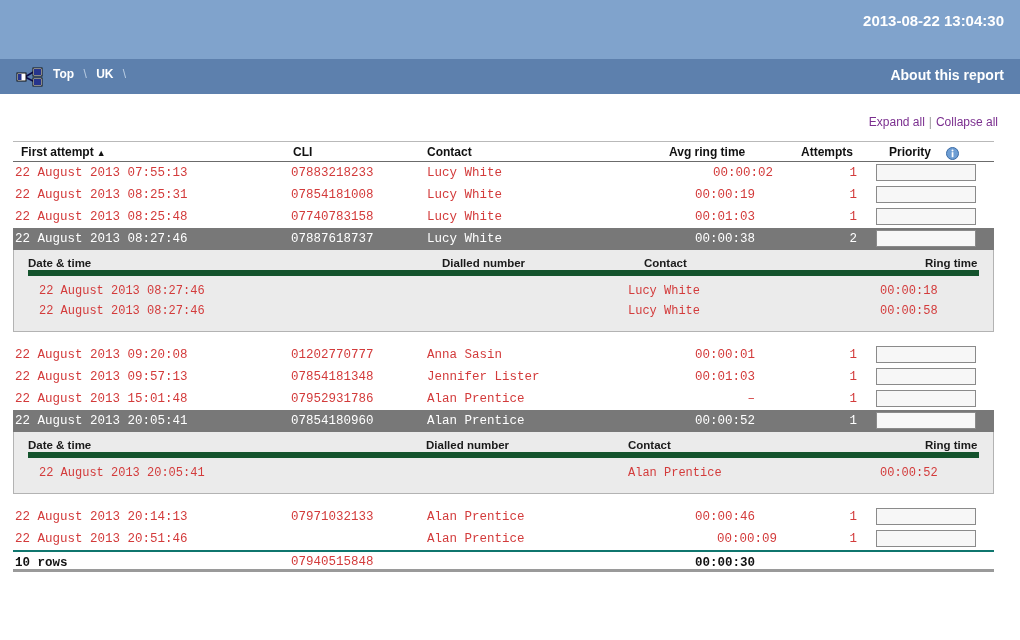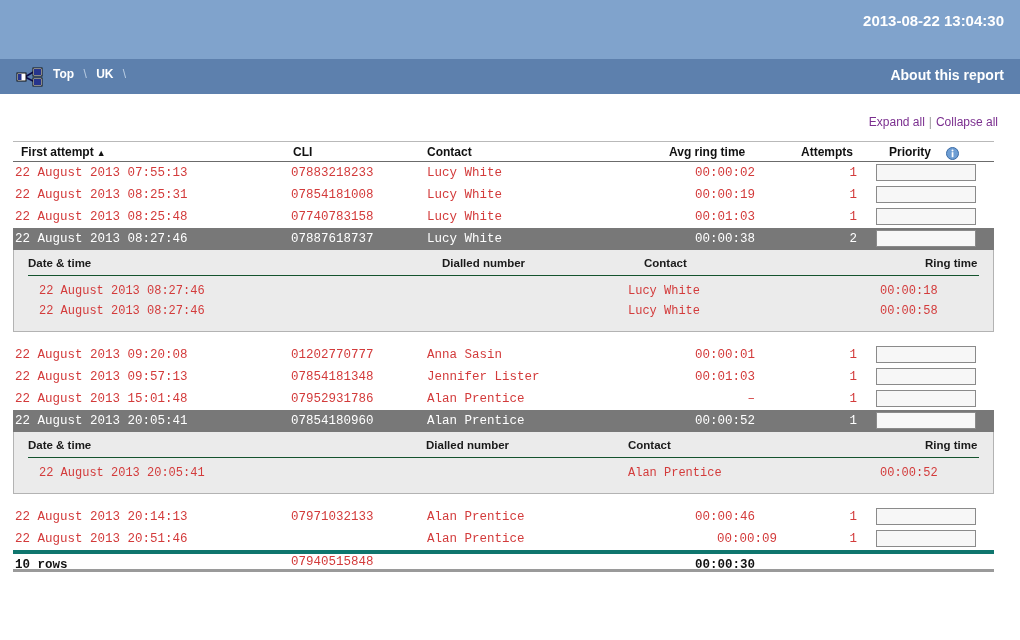--- a/index.html
+++ b/index.html
@@ -142,21 +142,21 @@
     position: relative;
     background: #ebebeb;
     border: 1px solid #b3b3b3;
     border-top: none;
     margin: 0 0 0 0;
     padding: 0;
   }
   .sub-hdr {
     position: relative;
     height: 26px;
-    border-bottom: 1px solid #14532d;
+    border-bottom: 6px solid #14532d;
     margin: 0 14px;
   }
   .sub-hdr-cell {
     position: absolute; top: 7px;
     font-size: 11.5px; font-weight: bold; color: #1a1a1a;
     white-space: nowrap;
   }
   .sub-row {
     position: relative;
     height: 20px;
@@ -168,21 +168,21 @@
   .sub-row.first { margin-top: 5px; }
   .sub-cell { position: absolute; top: 3px; white-space: nowrap; }
   .sub-pad { height: 10px; }
 
   .gap { height: 12px; }
 
   
   .foot-row {
     position: relative;
     height: 22px;
-    border-top: 4px solid #0f766e;
+    border-top: 2px solid #0f766e;
     border-bottom: 3px solid #9a9a9a;
     font-family: "Liberation Mono", monospace;
     font-size: 12.5px;
     color: #111111;
     font-weight: bold;
   }
   .foot-cell { position: absolute; top: 4px; white-space: nowrap; }
 </style>
 </head>
 <body>
@@ -235,21 +235,21 @@
           <circle cx="6.5" cy="3.4" r="1" fill="#ffffff"></circle>
           <rect x="5.7" y="5.2" width="1.7" height="5" fill="#ffffff"></rect>
         </svg>
       </span>
     </div>
 
     <div class="drow">
       <span class="dcell" style="left:2px;">22 August 2013 07:55:13</span>
       <span class="dcell" style="left:278px;">07883218233</span>
       <span class="dcell" style="left:414px;">Lucy White</span>
-      <span class="dcell r" style="left:630px; width:112px;text-align:right;">00:00:02</span>
+      <span class="dcell r" style="left:648px; width:112px;text-align:right;">00:00:02</span>
       <span class="dcell r" style="left:790px; width:54px;">1</span>
       <span class="prio-box" style="left:863px;"></span>
     </div>
 
     <div class="drow">
       <span class="dcell" style="left:2px;">22 August 2013 08:25:31</span>
       <span class="dcell" style="left:278px;">07854181008</span>
       <span class="dcell" style="left:414px;">Lucy White</span>
       <span class="dcell r" style="left:630px; width:112px;">00:00:19</span>
       <span class="dcell r" style="left:790px; width:54px;">1</span>

